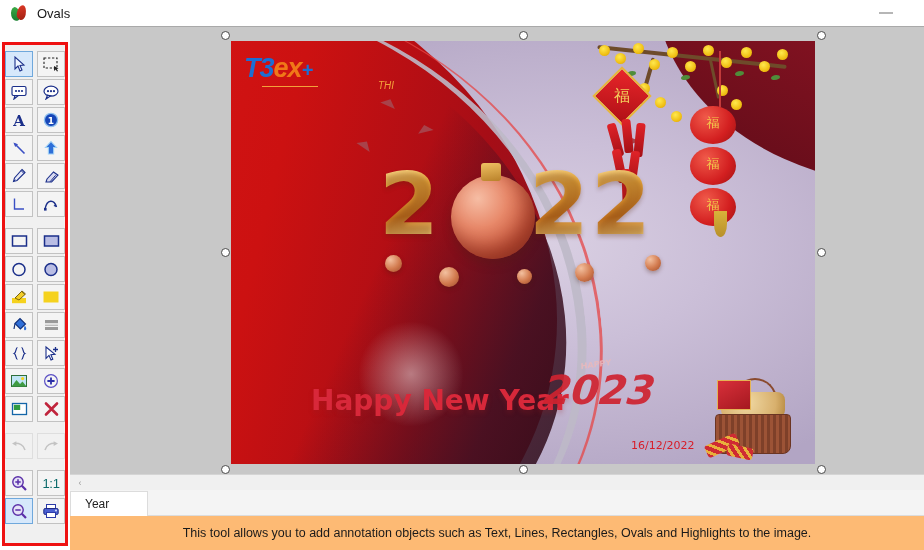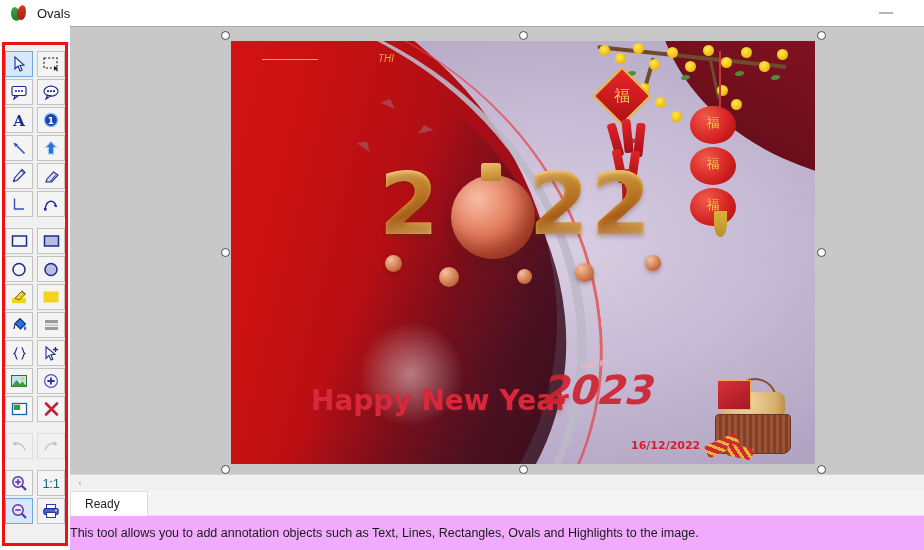--- a/index.html
+++ b/index.html
@@ -230,21 +230,21 @@
     font-family: "DejaVu Sans", sans-serif;
     transform: skewX(-6deg);
   }
   .stamp2023 .sm {
     position: absolute; left: 34px; top: -7px;
     font-size: 8px; color: #e8b9bd; font-style: normal;
     transform: rotate(-8deg);
   }
   .datestamp {
     position: absolute; left: 400px; top: 398px;
-    font-size: 11px; font-weight: bold; color: #d81c28;
+    font-size: 11px; font-weight: normal; color: #d81c28;
     font-family: "DejaVu Sans", sans-serif;
   }
 
   
   .branch {
     position: absolute; right: 0; top: 0; width: 230px; height: 150px;
   }
   .blossom {
     position: absolute; width: 11px; height: 11px; border-radius: 50%;
     background: radial-gradient(circle at 40% 35%, #ffe84e, #f0c014 60%, #d79b06 100%);
@@ -378,22 +378,22 @@
     height: 25px; min-width: 78px;
     padding: 0 14px;
     background: #ffffff;
     border: 1px solid #dcdcdc; border-bottom: none;
     display: flex; align-items: center;
     font-size: 12px; color: #222;
   }
   .hintbar {
     position: absolute; left: 70px; top: 516px;
     width: 854px; height: 34px;
-    background: #f0abfc;
-    display: flex; align-items: center; justify-content: flex-start;
+    background: #fdba74;
+    display: flex; align-items: center; justify-content: center;
     font-size: 12.5px; color: #1a1a1a;
   }
 </style>
 </head>
 <body>
 
 <div id="app">
 
   <div class="titlebar">
     <div class="app-icon">
@@ -633,20 +633,21 @@
     <div class="imgframe">
 
       <div class="poster">
         <div class="swoosh"></div>
         <div class="swoosh-dark"></div>
         <div class="swoosh-silver"></div>
         <div class="swoosh-thin"></div>
         <div class="corner-tr"></div>
 
         <div class="logo">
+          <div class="logo-main"><span class="logo-t3">T3</span><span class="logo-ex">ex</span><span class="logo-plus">+</span></div>
           <div class="logo-thi">THI</div>
         </div>
 
         <div class="branch">
           <div class="twig" style="left:12px;top:14px;width:190px;height:4px;transform:rotate(6deg);"></div>
           <div class="twig" style="left:60px;top:16px;width:4px;height:48px;transform:rotate(16deg);"></div>
           <div class="twig" style="left:128px;top:18px;width:3px;height:40px;transform:rotate(-12deg);"></div>
           <div class="blossom" style="left:14px;top:4px;"></div>
           <div class="blossom" style="left:30px;top:12px;"></div>
           <div class="blossom" style="left:48px;top:2px;"></div>
@@ -734,21 +735,21 @@
       <div class="handle" style="left:592px;top:430px;"></div>
     </div>
   </div>
 
   <div class="hscroll">
     <div class="arrow">‹</div>
   </div>
 
   <div class="statusstrip">
     <div class="statustab">
-      <span>Ready</span>
+      <span>Year</span>
     </div>
   </div>
 
   <div class="hintbar">
     <span>This tool allows you to add annotation objects such as Text, Lines, Rectangles, Ovals and Highlights to the image.</span>
   </div>
 
 </div>
 
 </body></html>

